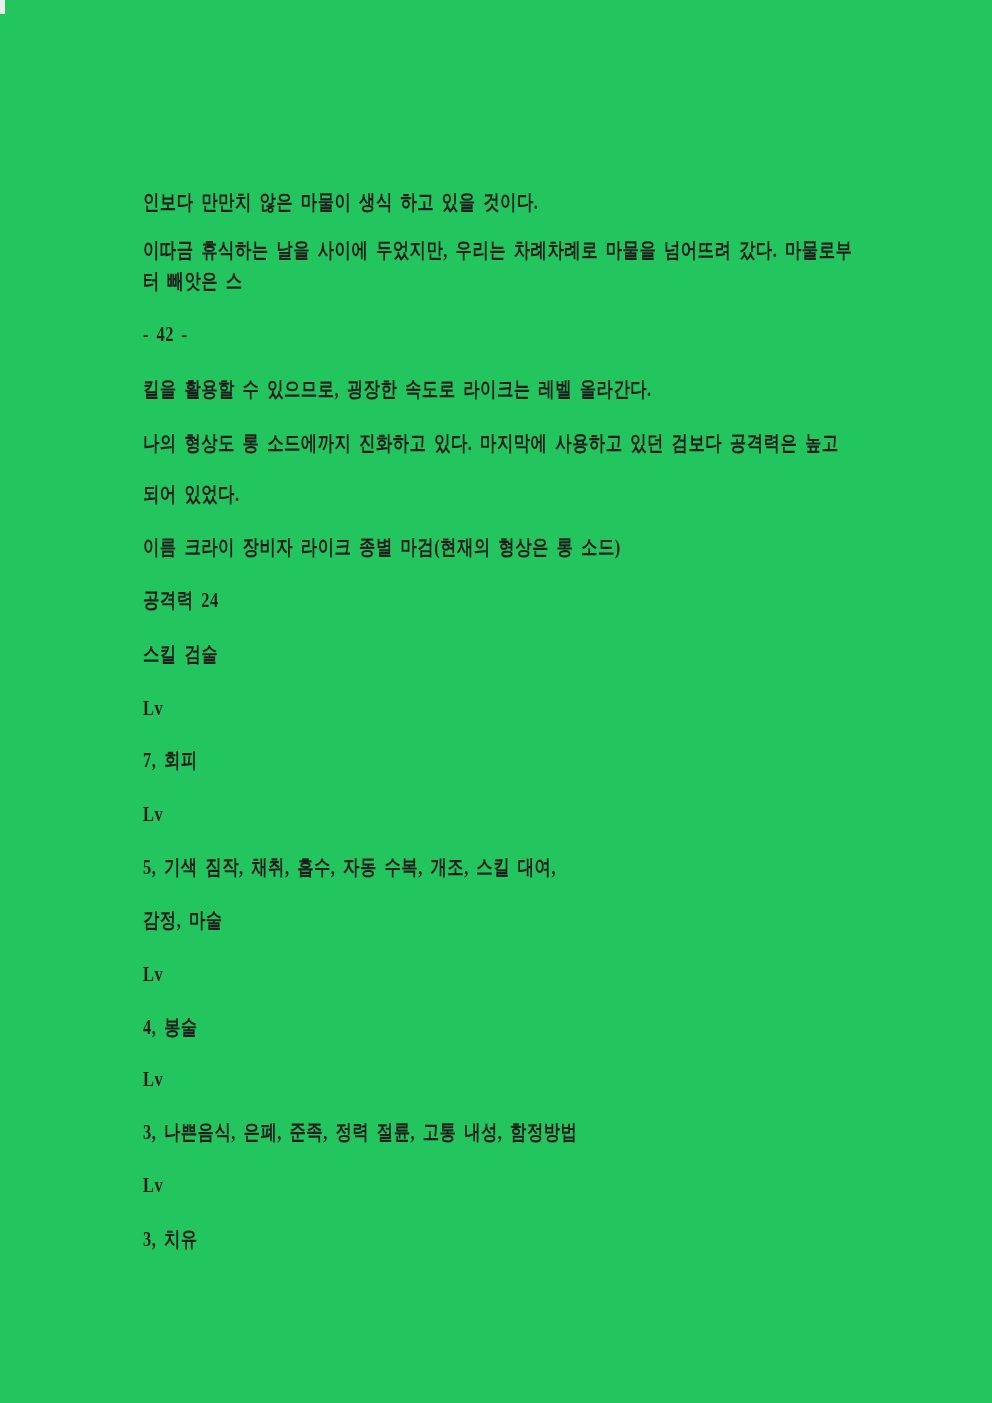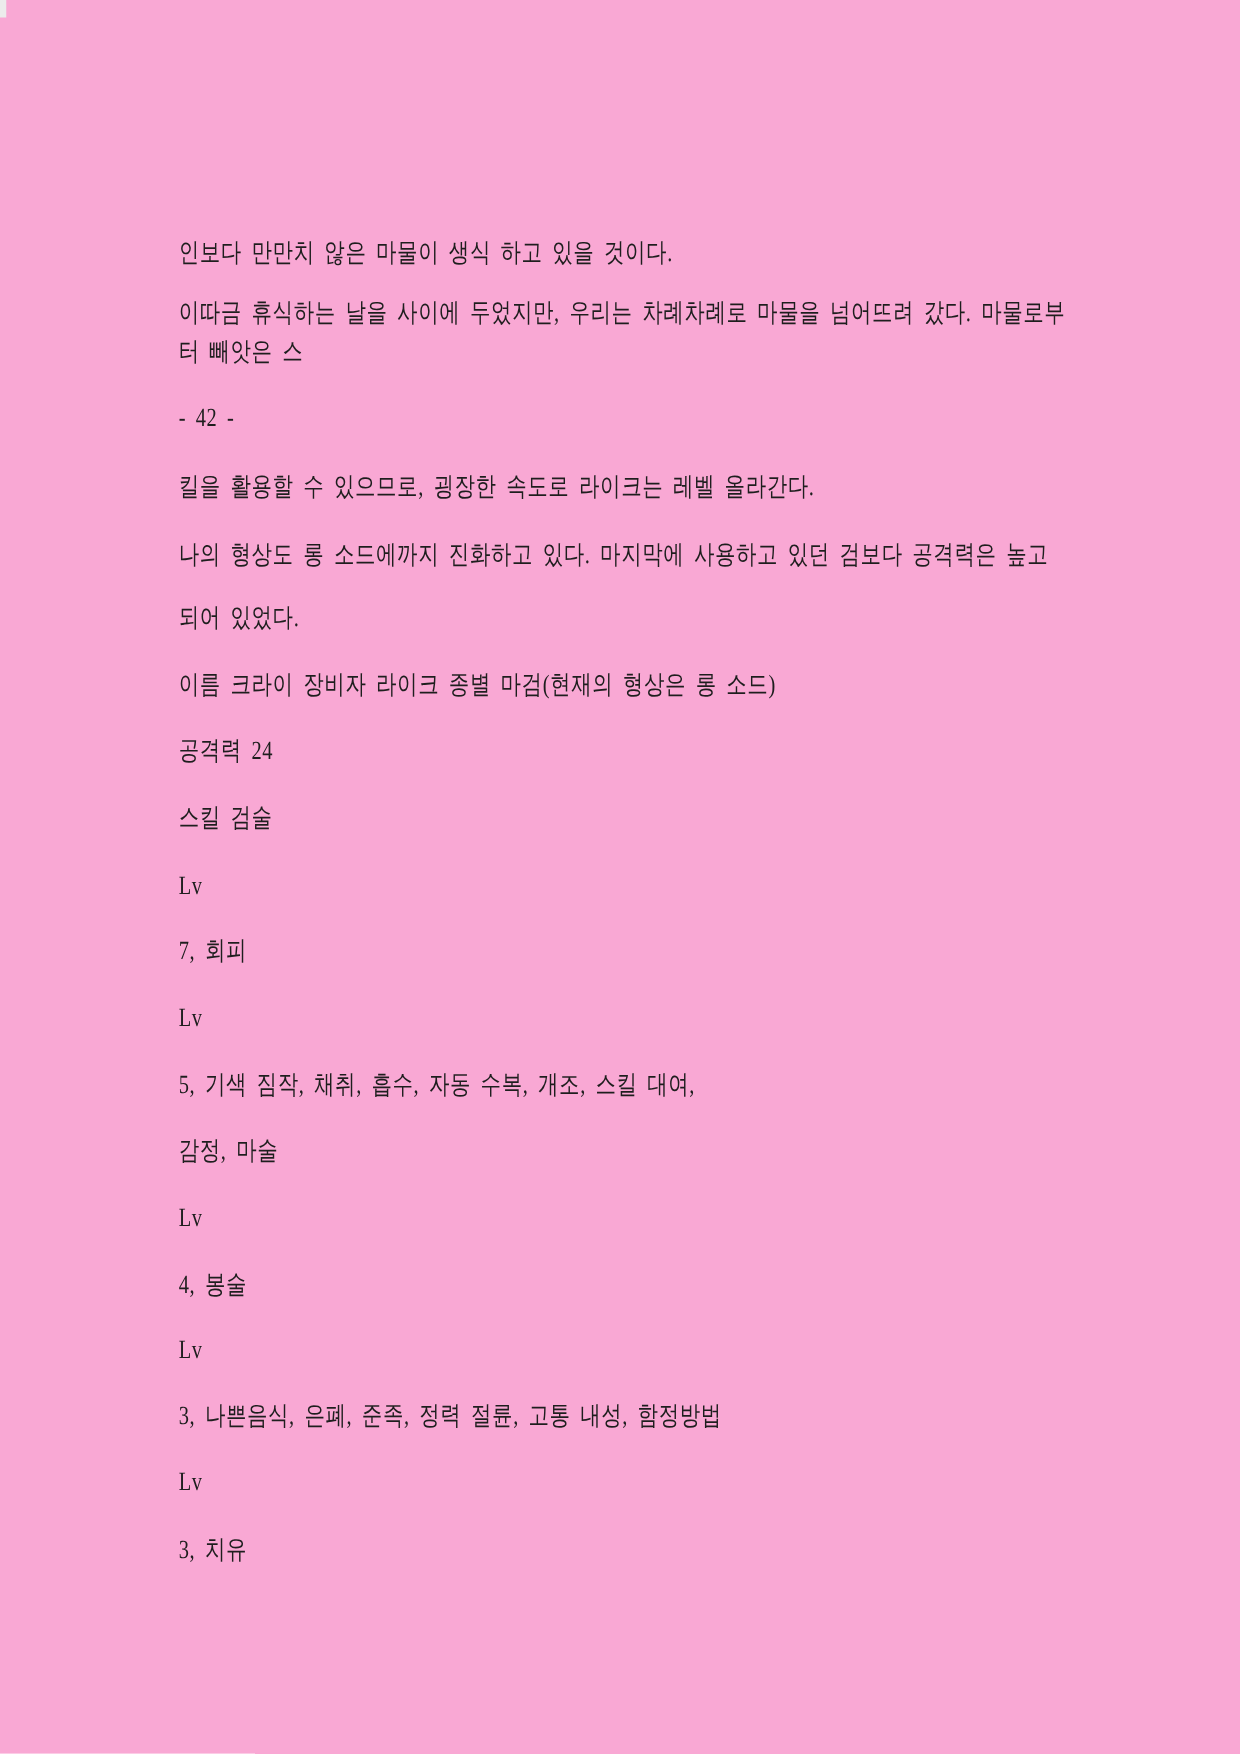--- a/index.html
+++ b/index.html
@@ -4,23 +4,24 @@
 <style>
   html, body {
     margin: 0;
     padding: 0;
     background: #ffffff;
   }
   .page {
     position: relative;
     width: 992px;
     height: 1403px;
-    background: #f9a8d4;
+    background: #22c55e;
     overflow: hidden;
     font-family: "Liberation Serif", "DejaVu Serif", serif;
+    font-weight: bold;
   }
   .corner-artifact {
     position: absolute;
     left: 0;
     top: 0;
     width: 5px;
     height: 14px;
     background: #ececec;
   }
   .line {

